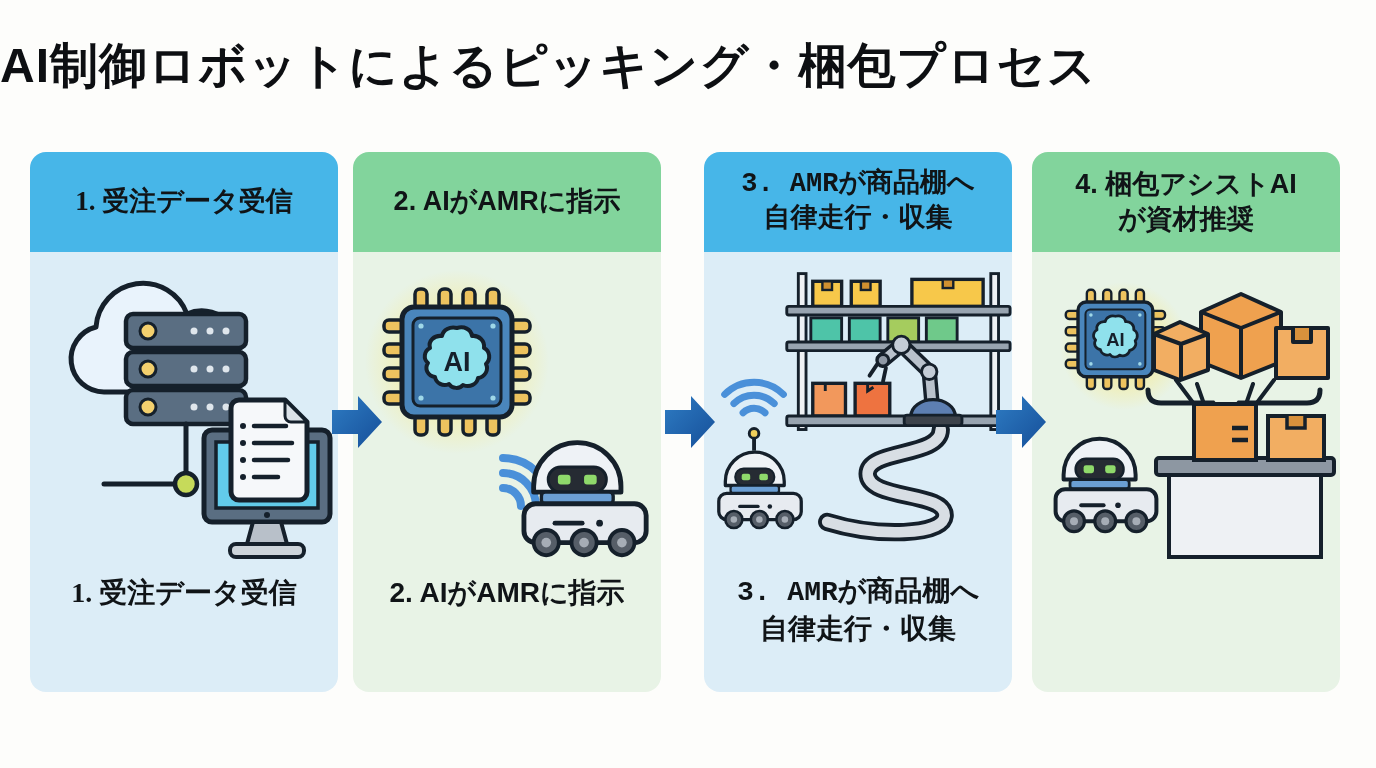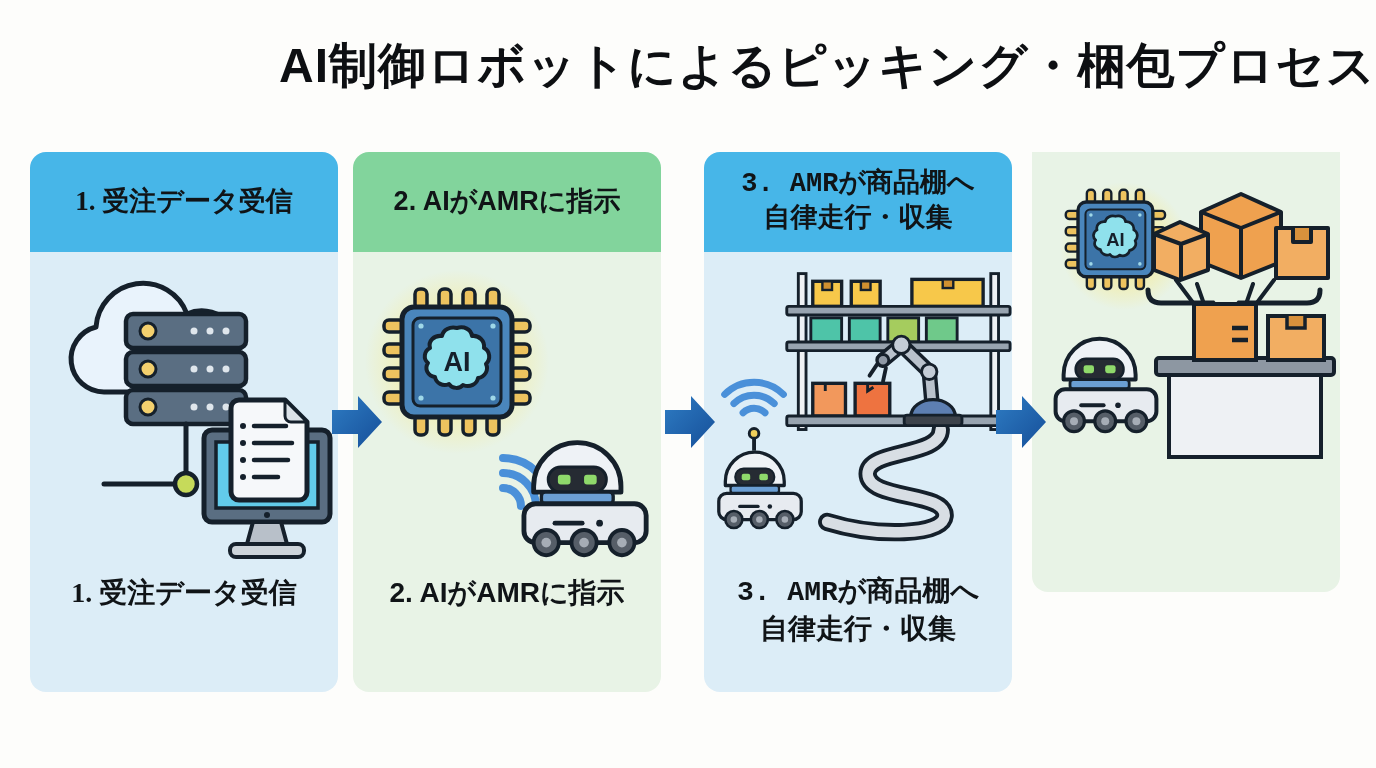--- a/index.html
+++ b/index.html
@@ -4,21 +4,21 @@
 <style>
   :root{
     --header-blue:#47b6e8; --header-green:#82d49c;
     --body-blue:#dcedf7;  --body-green:#e8f3e6;
     --arrow:#1a5ca8; --outline:#15202b; --text:#101417; --bg:#fdfdfb;
   }
   *{margin:0;padding:0;box-sizing:border-box;}
   html,body{width:1376px;height:768px;}
   body{background:var(--bg);font-family:"Liberation Sans","DejaVu Sans",sans-serif;color:var(--text);}
   .page{position:relative;width:1376px;height:768px;overflow:hidden;background:var(--bg);}
-  .title{position:absolute;top:34px;left:0;width:100%;text-align:right;
+  .title{position:absolute;top:34px;left:0;width:100%;text-align:left;
          font-size:48px;font-weight:900;letter-spacing:1px;color:#0d0f12;}
   .col{position:absolute;top:152px;width:308px;height:540px;}
   .col-head{height:100px;border-radius:16px 16px 0 0;display:flex;align-items:center;justify-content:center;
             font-size:27px;font-weight:800;line-height:1.3;text-align:center;white-space:pre-line;}
   .col-body{position:relative;height:440px;border-radius:0 0 16px 16px;display:flex;justify-content:center;}
   .blue .col-head{background:var(--header-blue);}
   .blue .col-body{background:var(--body-blue);}
   .green .col-head{background:var(--header-green);}
   .green .col-body{background:var(--body-green);}
   .illu{margin-top:10px;}
@@ -243,20 +243,22 @@
         </g>
         <use href="#wifi-fan" transform="translate(52,170) scale(0.9)"></use>
         <use href="#amr-robot" transform="translate(14,192) scale(0.68)"></use>
       </svg>
       <div class="caption">3. AMRが商品棚へ
 自律走行・収集</div>
     </div>
   </div>
 
   <div class="col c4 green">
+    <div class="col-head">4. 梱包アシストAI
+が資材推奨</div>
     <div class="col-body">
       <svg class="illu" width="300" height="300" viewBox="0 0 300 300">
         <circle cx="88" cy="84" r="64" fill="url(#glow)"></circle>
         <use href="#ai-chip" transform="translate(42,40) scale(0.68)"></use>
         <g stroke="#15202b" stroke-width="4" stroke-linejoin="round">
           <path d="M165 50 l40 -18 l40 18 v50 l-40 16 l-40 -16 z" fill="#efa14f"></path>
           <path d="M165 50 l40 16 l40 -16 M205 66 v50" fill="none"></path>
           <path d="M118 72 l26 -12 l28 12 v36 l-28 10 l-26 -10 z" fill="#f2ae62"></path>
           <path d="M118 72 l27 10 l27 -10 M145 82 v36" fill="none"></path>
           <path d="M240 66 h52 v50 h-52 z" fill="#f2ae62"></path>

